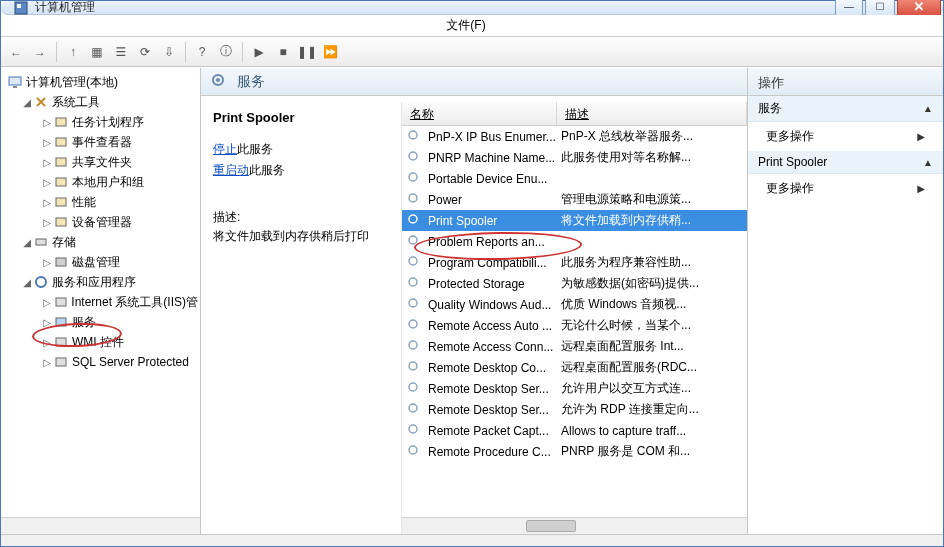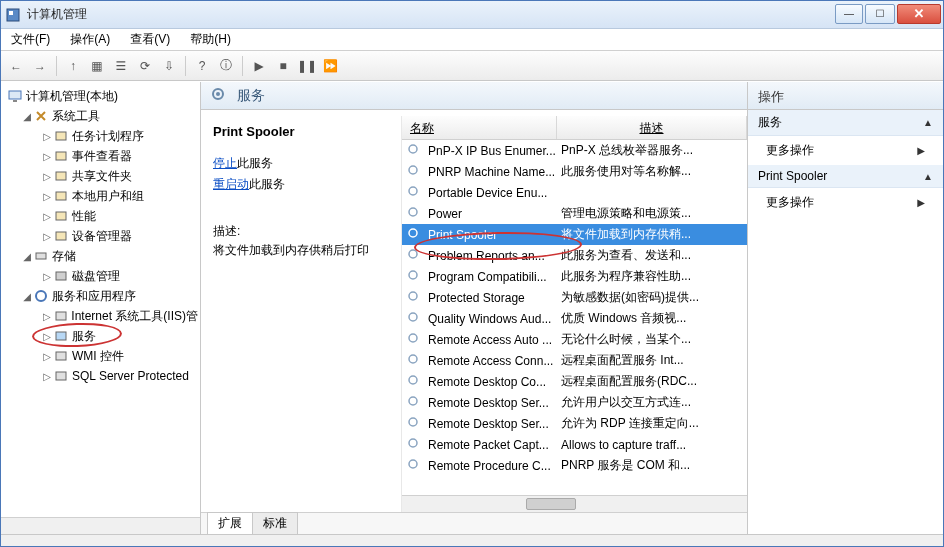--- a/index.html
+++ b/index.html
@@ -1,28 +1,28 @@
 <!DOCTYPE html>
 <html><head>
 <meta charset="utf-8">
 <style>
 * { box-sizing: border-box; margin: 0; padding: 0; font-family: "Microsoft YaHei", "Segoe UI", Tahoma, sans-serif; }
 body { width: 944px; height: 547px; overflow: hidden; background: #fff; }
 
 .window { width: 944px; height: 547px; border: 1px solid #4a77b8; display: flex; flex-direction: column; background: #fff; }
 
-.titlebar { height: 28px; background: linear-gradient(to bottom, #eaf2fb, #d6e4f5); display: flex; align-items: center; padding: 0 0 0 4px; border-bottom: 1px solid #b8c9de; }
+.titlebar { height: 14px; background: linear-gradient(to bottom, #eaf2fb, #d6e4f5); display: flex; align-items: center; padding: 0 0 0 12px; border-bottom: 1px solid #b8c9de; border-radius: 9px; }
 .titlebar .icon-slot { width: 16px; height: 16px; margin-right: 6px; }
 .titlebar .title { font-size: 12px; color: #222; flex: 1; }
 .win-controls { display: flex; height: 22px; gap: 2px; margin-right: 2px; }
 .win-btn { width: 28px; height: 20px; border: 1px solid #7a9bc4; background: linear-gradient(to bottom,#f7fbff,#d6e6f7); border-radius: 2px; display: flex; align-items: center; justify-content: center; font-size: 10px; color: #333; }
 .win-btn.max { width: 30px; }
 .win-btn.close { width: 44px; background: linear-gradient(to bottom,#f18c7a,#d94f3f); border-color: #b83a2d; color: #fff; font-weight: bold; font-size: 13px; }
 
-.menubar { height: 22px; background: #fff; display: flex; align-items: center; padding: 0 6px; font-size: 12px; border-bottom: 1px solid #d0d0d0; }
+.menubar { height: 22px; background: #fff; display: flex; align-items: center; padding: 0 6px; font-size: 12px; border-bottom: 1px solid #d0d0d0; flex-direction: column; }
 .menubar .menu-item { margin-right: 12px; padding: 2px 4px; }
 
 .toolbar { height: 30px; background: linear-gradient(to bottom,#fdfdfd,#ececec); display: flex; align-items: center; padding: 0 4px; border-bottom: 1px solid #c8c8c8; gap: 2px; }
 .tb-btn { width: 22px; height: 22px; border: 1px solid transparent; display: flex; align-items: center; justify-content: center; font-size: 12px; color: #555; border-radius: 2px; }
 .tb-sep { width: 1px; height: 20px; background: #ccc; margin: 0 3px; }
 
 .body-area { flex: 1; display: flex; border-top: 1px solid #fff; min-height: 0; }
 
 .left-pane { width: 200px; border-right: 1px solid #c8c8c8; overflow: auto; padding: 4px 2px; font-size: 12px; background: #fff; }
 .tree-row { display: flex; align-items: center; height: 20px; padding-left: 4px; white-space: nowrap; }
@@ -40,21 +40,21 @@
 .detail-col { width: 200px; padding: 8px 12px; font-size: 12px; }
 .detail-col .svc-name { font-weight: bold; font-size: 13px; color: #000; margin-bottom: 16px; }
 .detail-col .action-link { color: #0a4dc4; text-decoration: underline; }
 .detail-col .action-line { margin-bottom: 4px; }
 .detail-col .desc-label { margin-top: 30px; margin-bottom: 2px; }
 
 .list-col { flex: 1; display: flex; flex-direction: column; min-width: 0; border-left: 1px solid #e8e8e8; }
 .list-header { display: flex; height: 24px; background: linear-gradient(to bottom,#fdfdfd,#ececec); border-bottom: 1px solid #d0d0d0; font-size: 12px; }
 .list-header .col { padding: 4px 8px; border-right: 1px solid #d8d8d8; text-decoration: underline; }
 .col-name { width: 155px; }
-.col-desc { flex: 1; text-align: center; }
+.col-desc { flex: 1; }
 .list-rows { flex: 1; overflow: hidden; font-size: 12px; }
 .list-row { display: flex; height: 21px; align-items: center; }
 .list-row .cell-name { width: 155px; padding-left: 4px; display: flex; align-items: center; overflow: hidden; white-space: nowrap; }
 .list-row .cell-desc { flex: 1; padding-left: 4px; overflow: hidden; white-space: nowrap; }
 .list-row .gear { margin-right: 4px; }
 .list-row.selected { background: #3a8de0; color: #fff; }
 .list-row.selected .gear svg circle { stroke: #fff; }
 
 .hsbar { height: 17px; background: #f0f0f0; border-top: 1px solid #d0d0d0; position: relative; }
 .hsbar .thumb { position: absolute; left: 36%; top: 2px; width: 50px; height: 12px; background: #d0d0d0; border: 1px solid #aaa; border-radius: 2px; }
@@ -338,21 +338,20 @@
                 </div>
                 <div class="cell-desc">将文件加载到内存供稍...</div>
               </div>
               <div class="list-row">
                 <div class="cell-name">
                   <span class="gear"><svg class="gear">
                       <circle cx="7" cy="7" r="4" fill="none" stroke="#8aa4c0" stroke-width="1.5"></circle>
                     </svg></span>
                   <span>Problem Reports an...</span>
                 </div>
-                <div class="cell-desc">此服务为查看、发送和...</div>
               </div>
               <div class="list-row">
                 <div class="cell-name">
                   <span class="gear"><svg class="gear">
                       <circle cx="7" cy="7" r="4" fill="none" stroke="#8aa4c0" stroke-width="1.5"></circle>
                     </svg></span>
                   <span>Program Compatibili...</span>
                 </div>
                 <div class="cell-desc">此服务为程序兼容性助...</div>
               </div>
@@ -435,24 +434,20 @@
                     </svg></span>
                   <span>Remote Procedure C...</span>
                 </div>
                 <div class="cell-desc">PNRP 服务是 COM 和...</div>
               </div>
             </div>
           <div class="hsbar">
               <div class="thumb"></div>
             </div>
         </div>
-      </div>
-      <div class="bottom-tabs">
-        <div class="tab">扩展</div>
-        <div class="tab inactive">标准</div>
       </div>
     </div>
 
     <div class="right-pane">
       <div class="rp-title">操作</div>
       <div class="rp-body">
         <div class="rp-section-head">
           <span>服务</span>
           <span class="rp-arrow">▲</span>
         </div>

